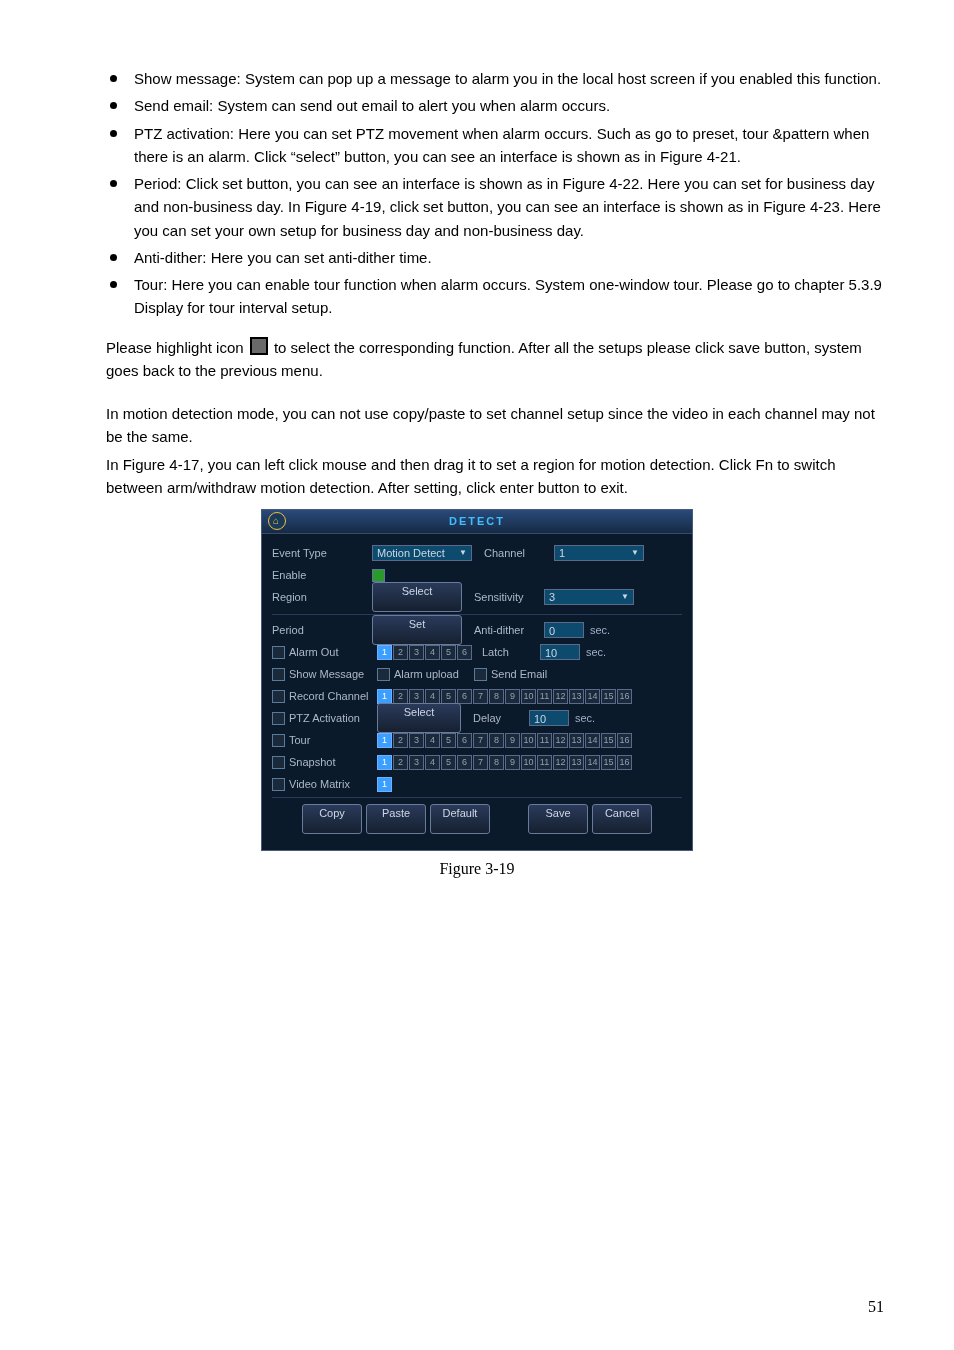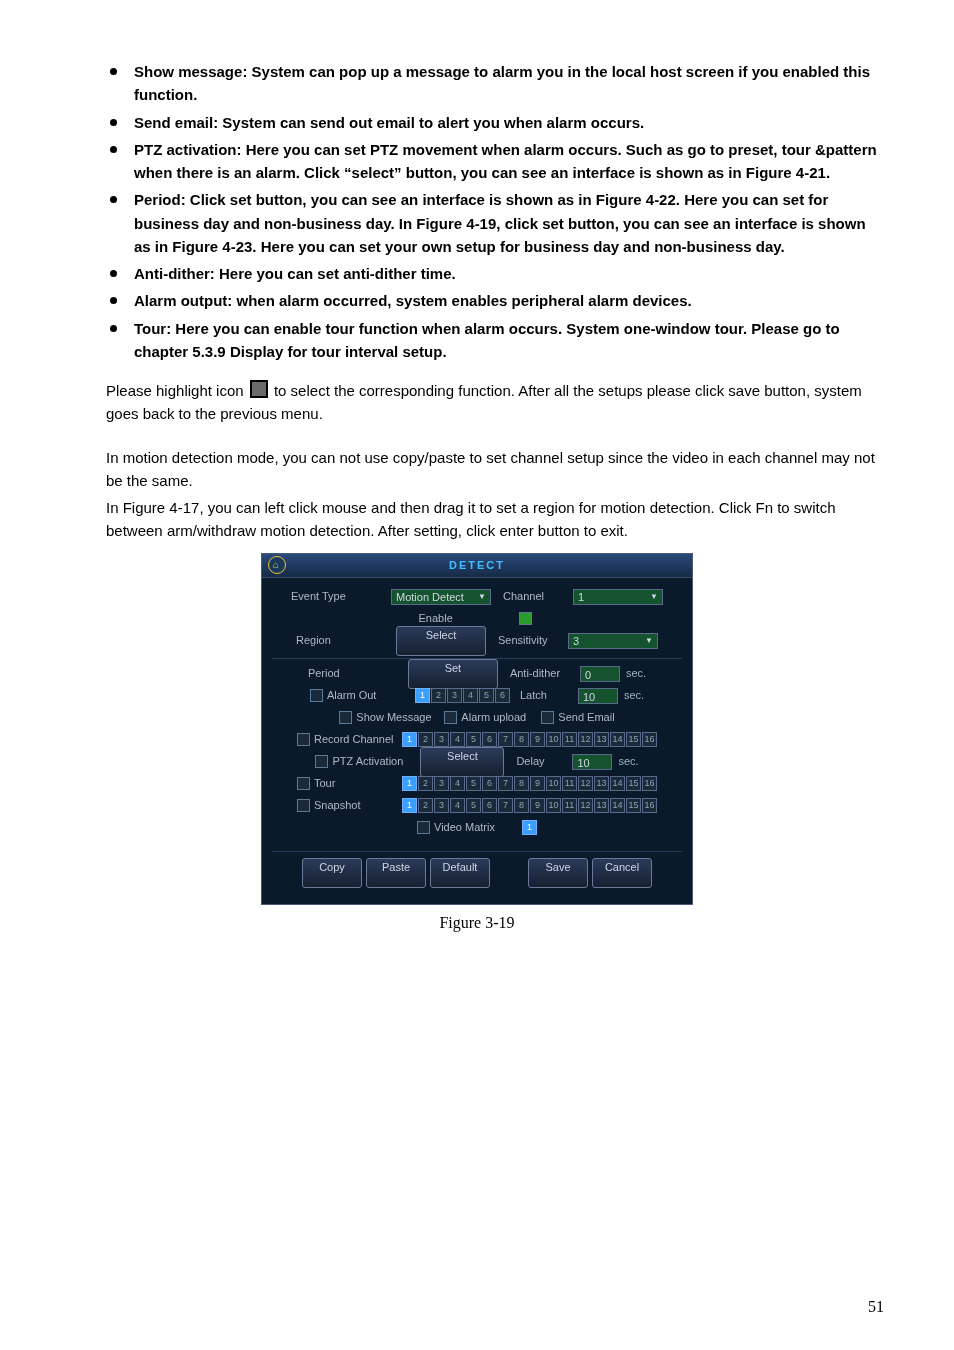--- a/index.html
+++ b/index.html
@@ -11,22 +11,21 @@
     color: #000;
     background: #fff;
     width: 954px;
     box-sizing: border-box;
     min-height: 1350px;
     position: relative;
   }
   ul.main-list {
     list-style: none;
     padding-left: 40px;
-    margin: 0 0 16px 0;
-    font-weight: bold;
+    margin: 7px 0 16px 0;
   }
   ul.main-list > li {
     position: relative;
     padding-left: 24px;
     margin-bottom: 4px;
   }
   ul.main-list > li::before {
     content: "";
     position: absolute;
     left: 0;
@@ -72,24 +71,24 @@
     width: 16px; height: 16px;
     border: 1px solid #f0c040;
     border-radius: 50%;
     background: #1a3a5a;
     font-size: 10px;
     color: #f0c040;
     line-height: 15px;
     text-align: center;
   }
   .panel-body { padding: 8px 10px 6px 10px; }
-  .row { display: flex; align-items: center; height: 22px; justify-content: center; }
+  .row { display: flex; align-items: center; height: 22px; }
   .label { width: 100px; flex: none; }
   .dropdown, .numbox {
-    background: #14532d;
+    background: #0c4a6e;
     border: 1px solid #5a6a8a;
     color: #cdd6e4;
     height: 16px;
     line-height: 16px;
     padding: 0 4px;
     font-size: 11px;
     box-sizing: border-box;
   }
   .dropdown { width: 100px; display: flex; justify-content: space-between; align-items: center; }
   .dropdown .caret { font-size: 8px; }
@@ -131,21 +130,21 @@
     line-height: 13px;
   }
   .numstrip span.on { background: #3a9fff; color:#fff; border-color:#6fafff; }
 
   .bottom-btns {
     display: flex;
     gap: 4px;
     justify-content: center;
     padding: 6px 0 10px 0;
     border-top: 1px solid #2a3a5a;
-    margin-top: 12px;
+    margin-top: 2px;
   }
   .caption {
     text-align: center;
     font-family: 'Times New Roman', serif;
     font-size: 16px;
     margin-top: 6px;
   }
   .page-num {
     position: absolute;
     bottom: 30px;
@@ -157,21 +156,20 @@
 </style>
 </head>
 <body>
 
 <ul class="main-list">
   <li>Show message: System can pop up a message to alarm you in the local host screen if you enabled this function.</li>
   <li>Send email: System can send out email to alert you when alarm occurs.</li>
   <li>PTZ activation: Here you can set PTZ movement when alarm occurs. Such as go to preset, tour &amp;pattern when there is an alarm. Click “select” button, you can see an interface is shown as in Figure 4-21.</li>
   <li>Period: Click set button, you can see an interface is shown as in Figure 4-22. Here you can set for business day and non-business day. In Figure 4-19, click set button, you can see an interface is shown as in Figure 4-23. Here you can set your own setup for business day and non-business day.</li>
   <li>Anti-dither: Here you can set anti-dither time.</li>
-  <li>Alarm output: when alarm occurred, system enables peripheral alarm devices.</li>
   <li>Tour: Here you can enable tour function when alarm occurs.  System one-window tour. Please go to chapter 5.3.9 Display for tour interval setup.</li>
 </ul>
 
 <p class="para">
   <span>Please highlight icon </span>
   <span class="icon-box"></span>
   <span> to select the corresponding function. After all the setups please click save button, system goes back to the previous menu.</span>
 </p>
 <div style="height:16px"></div>
 <p class="para">In motion detection mode, you can not use copy/paste to set channel setup since the video in each channel may not be the same.</p>

